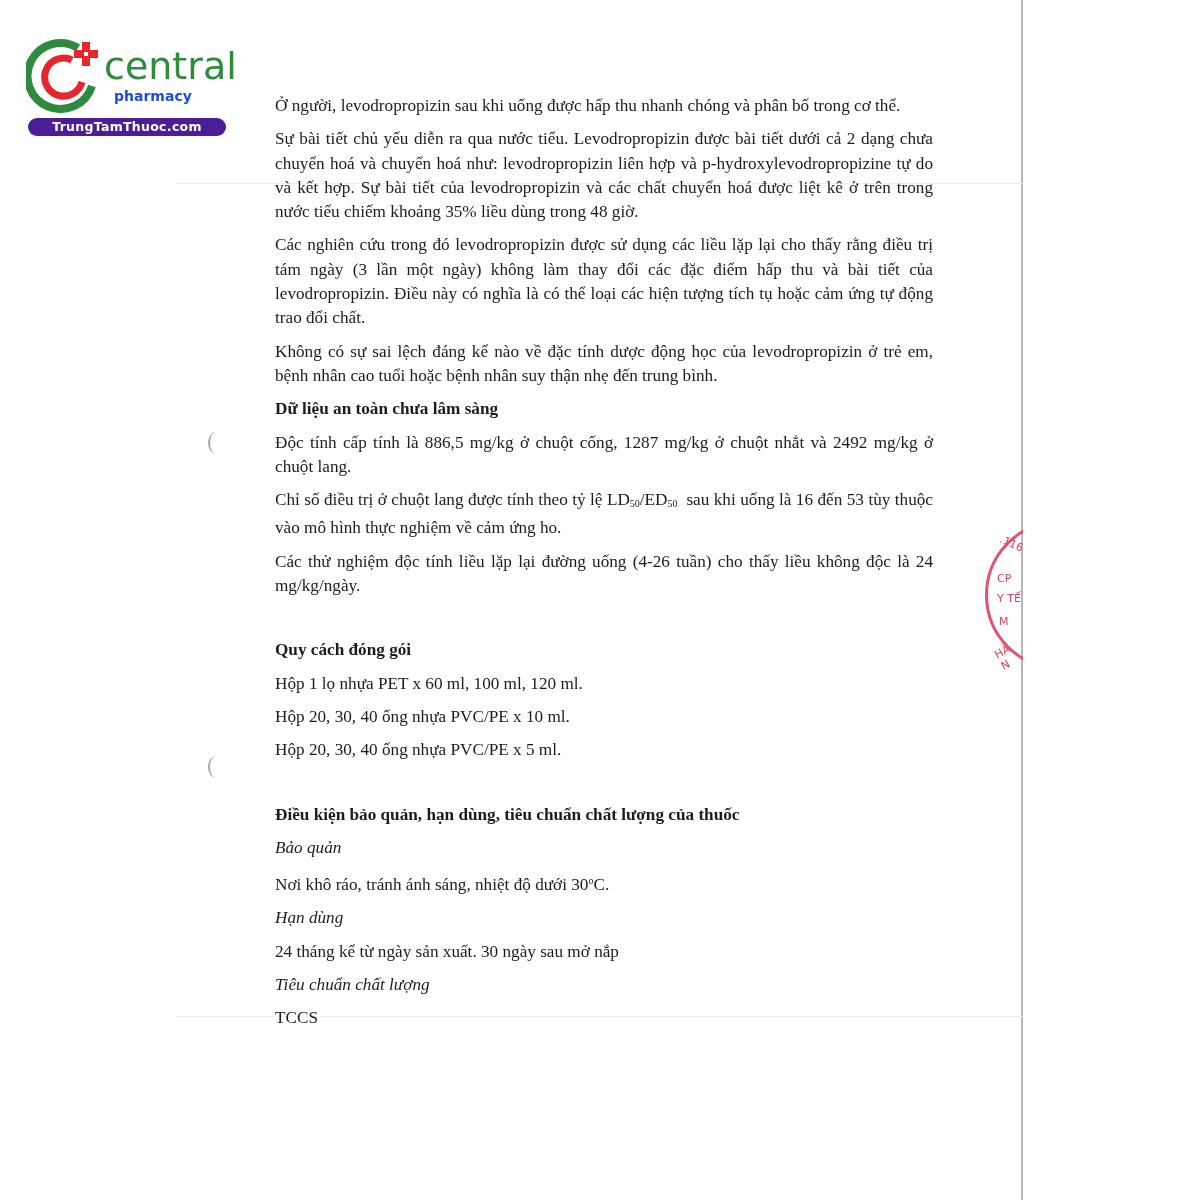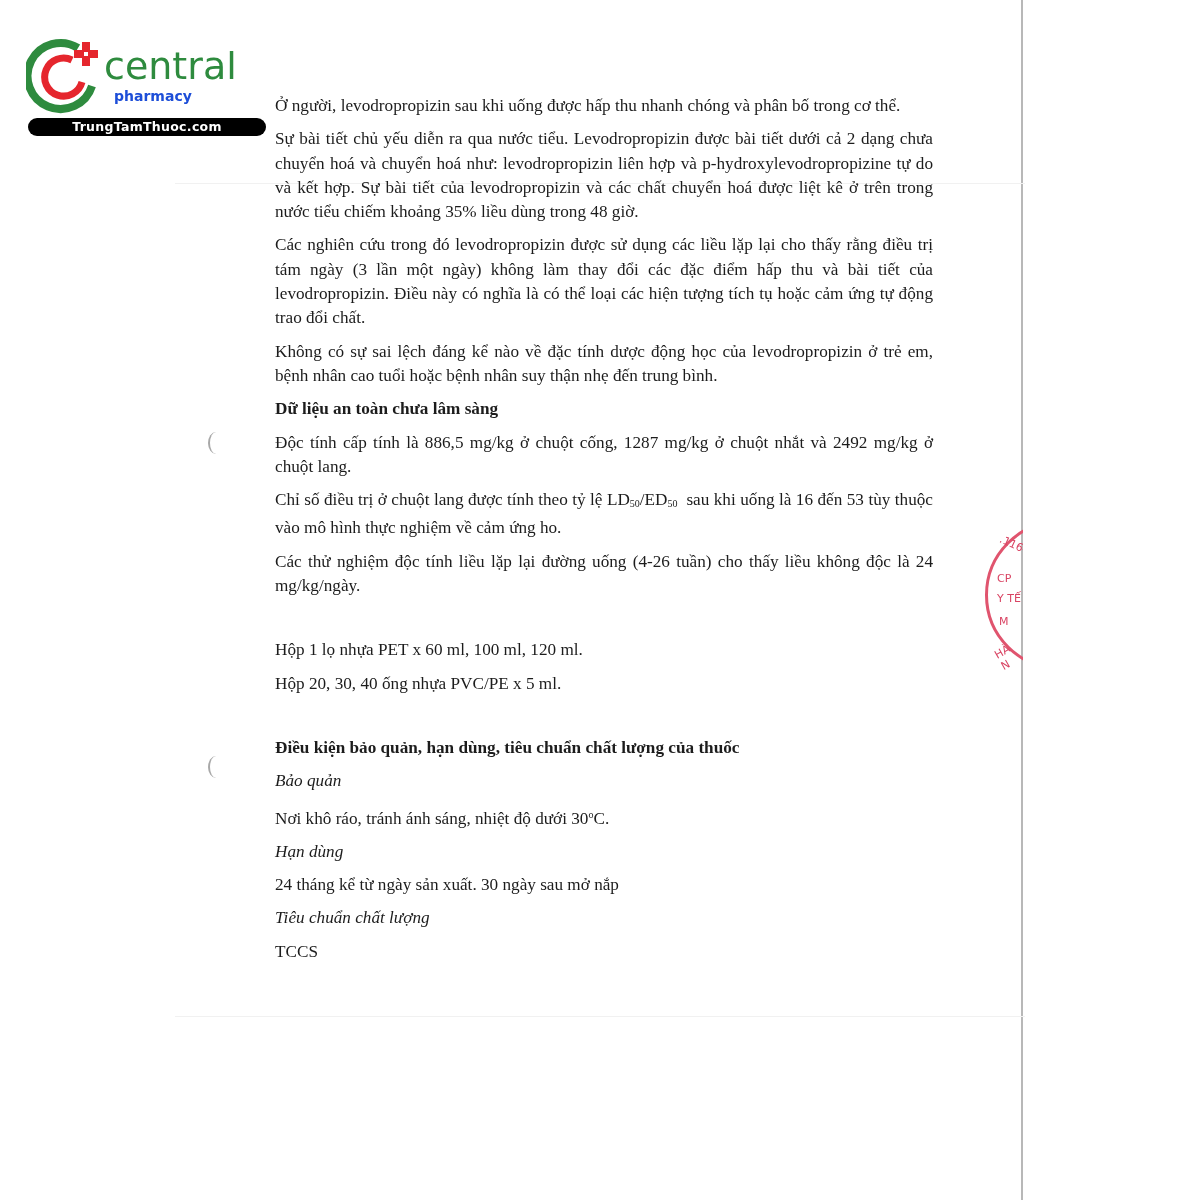--- a/index.html
+++ b/index.html
@@ -21,22 +21,22 @@
     position: absolute; left: 78px; top: 8px;
     font-family: "DejaVu Sans", sans-serif; font-size: 38px; line-height: 40px;
     color: #2e8b3e; letter-spacing: 0px; font-weight: normal;
   }
   .logo .sub {
     position: absolute; left: 88px; top: 50px;
     font-family: "DejaVu Sans", sans-serif; font-size: 14px; font-weight: bold;
     color: #1d4ed8;
   }
   .logo .pill {
-    position: absolute; left: 2px; top: 80px; width: 238px; height: 18px;
-    background: #000000; border-radius: 9px; color: #ffffff;
+    position: absolute; left: 2px; top: 80px; width: 198px; height: 18px;
+    background: #4c1d95; border-radius: 9px; color: #ffffff;
     font-family: "DejaVu Sans", sans-serif; font-size: 12.5px; font-weight: bold;
     text-align: center; line-height: 18px; letter-spacing: 0.3px;
   }
   .logo svg { position: absolute; left: 0; top: 0; }
 
   .content {
     position: absolute; left: 275px; top: 94px; width: 658px;
     font-size: 17.2px; line-height: 24.3px;
   }
   .content p { margin: 0; text-align: justify; }
@@ -86,21 +86,23 @@
   <p class="mb8">Sự bài tiết chủ yếu diễn ra qua nước tiểu. Levodropropizin được bài tiết dưới cả 2 dạng chưa chuyển hoá và chuyển hoá như: levodropropizin liên hợp và p-hydroxylevodropropizine tự do và kết hợp. Sự bài tiết của levodropropizin và các chất chuyển hoá được liệt kê ở trên trong nước tiểu chiếm khoảng 35% liều dùng trong 48 giờ.</p>
   <p class="mb8">Các nghiên cứu trong đó levodropropizin được sử dụng các liều lặp lại cho thấy rằng điều trị tám ngày (3 lần một ngày) không làm thay đổi các đặc điểm hấp thu và bài tiết của levodropropizin. Điều này có nghĩa là có thể loại các hiện tượng tích tụ hoặc cảm ứng tự động trao đổi chất.</p>
   <p class="mb8">Không có sự sai lệch đáng kể nào về đặc tính dược động học của levodropropizin ở trẻ em, bệnh nhân cao tuổi hoặc bệnh nhân suy thận nhẹ đến trung bình.</p>
 
   <p class="heading mb8">Dữ liệu an toàn chưa lâm sàng</p>
   <p class="mb8">Độc tính cấp tính là 886,5 mg/kg ở chuột cống, 1287 mg/kg ở chuột nhắt và 2492 mg/kg ở chuột lang.</p>
   <p class="mb8"><span>Chỉ số điều trị ở chuột lang được tính theo tỷ lệ LD</span><span class="sub-small">50</span><span>/ED</span><span class="sub-small">50</span><span style="white-space:pre-wrap">  sau khi uống là 16 đến 53 tùy thuộc vào mô hình thực nghiệm về cảm ứng ho.</span></p>
   <p>Các thử nghiệm độc tính liều lặp lại đường uống (4-26 tuần) cho thấy liều không độc là 24 mg/kg/ngày.</p>
 
   <div style="height:40px"></div>
+  <p class="heading mb8">Quy cách đóng gói</p>
   <p class="mb8">Hộp 1 lọ nhựa PET x 60 ml, 100 ml, 120 ml.</p>
+  <p class="mb8">Hộp 20, 30, 40 ống nhựa PVC/PE x 10 ml.</p>
   <p>Hộp 20, 30, 40 ống nhựa PVC/PE x 5 ml.</p>
 
   <div style="height:40px"></div>
   <p class="heading mb8">Điều kiện bảo quản, hạn dùng, tiêu chuẩn chất lượng của thuốc</p>
   <p class="italic mb8">Bảo quản</p>
   <p class="mb8"><span>Nơi khô ráo, tránh ánh sáng, nhiệt độ dưới 30</span><span class="sup-small">o</span><span>C.</span></p>
   <p class="italic mb8">Hạn dùng</p>
   <p class="mb8">24 tháng kể từ ngày sản xuất. 30 ngày sau mở nắp</p>
   <p class="italic mb8">Tiêu chuẩn chất lượng</p>
   <p>TCCS</p>

